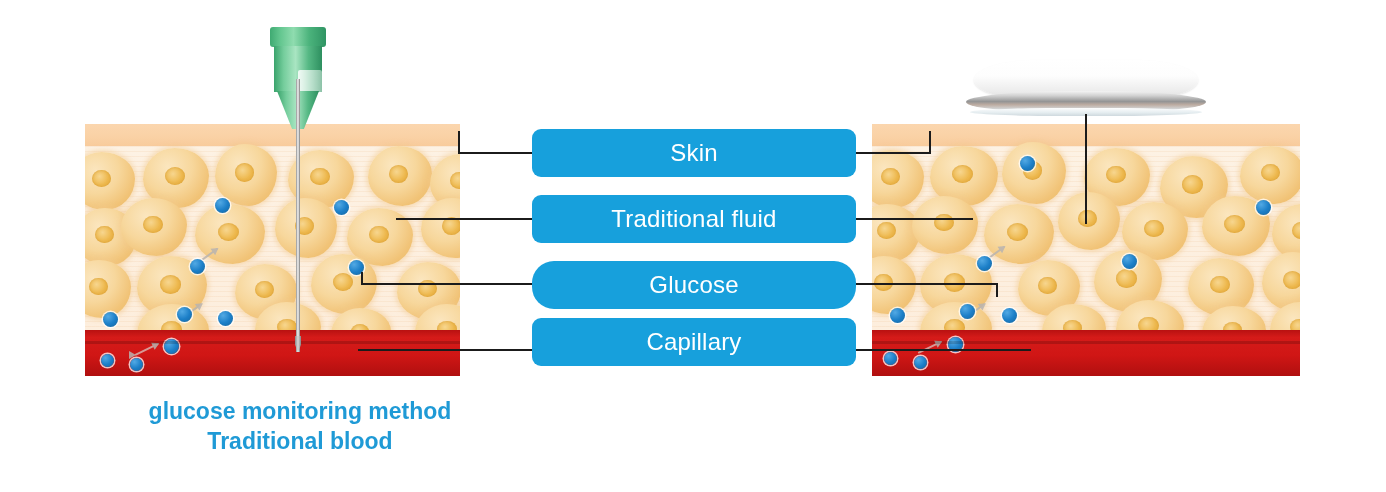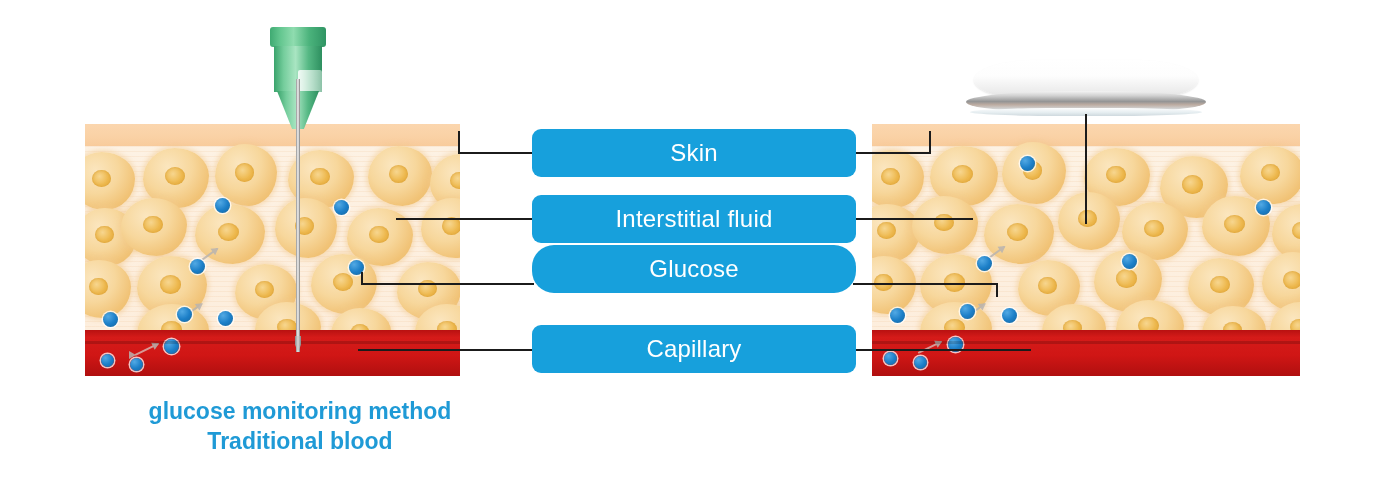--- a/index.html
+++ b/index.html
@@ -321,22 +321,22 @@
 
   <div class="ln lnv" style="left:361px;top:272px;height:12px;"></div>
   <div class="ln lnh" style="left:361px;top:283px;width:173px;"></div>
   <div class="ln lnh" style="left:853px;top:283px;width:145px;"></div>
   <div class="ln lnv" style="left:996px;top:283px;height:14px;"></div>
 
   <div class="ln lnh" style="left:358px;top:349px;width:176px;"></div>
   <div class="ln lnh" style="left:853px;top:349px;width:178px;"></div>
 
   <div class="lbl" style="top:129px;">Skin</div>
-  <div class="lbl" style="top:195px;">Interstitial fluid</div>
-  <div class="lbl" style="top:245px;border-radius:22px;">Glucose</div>
-  <div class="lbl" style="top:325px;">Capillary</div>
+  <div class="lbl" style="top:195px;">Traditional fluid</div>
+  <div class="lbl" style="top:261px;border-radius:22px;">Glucose</div>
+  <div class="lbl" style="top:318px;">Capillary</div>
 
   <div class="cap" id="cap-left">
     <div>glucose monitoring method</div>
     <div>Traditional blood</div>
   </div>
 
 </div>
 
 </body></html>

